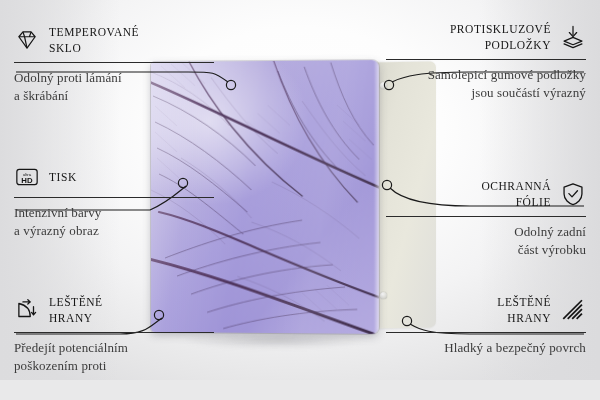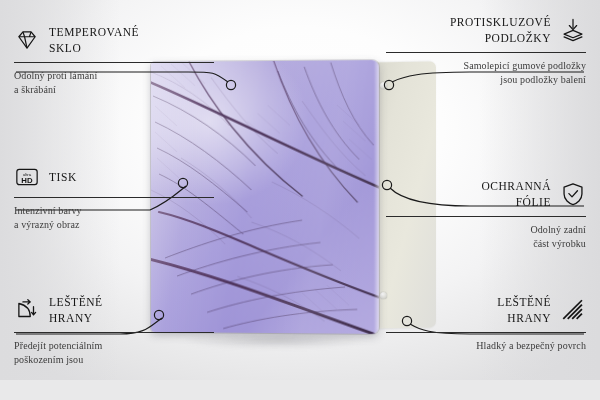--- a/index.html
+++ b/index.html
@@ -75,34 +75,34 @@
   
   .feat { position:absolute; width:200px; }
   .feat .head { display:flex; align-items:center; gap:9px; }
   .feat .titles { display:flex; flex-direction:column; gap:3px; }
   .feat .t {
     font-size:11.5px; letter-spacing:.55px; color:#161616; line-height:1.12;
     font-family:"Liberation Serif", serif; white-space:nowrap;
   }
   .feat .rule { height:1px; background:#2b2b2b; margin:7px 0 6px; }
   .feat .sub {
-    font-size:10px; line-height:1.42; color:#3b3b3b; letter-spacing:.12px;
+    font-size:13px; line-height:1.42; color:#3b3b3b; letter-spacing:.12px;
     font-family:"Liberation Serif", serif;
   }
   .feat.left  { left:14px;  text-align:left; }
   .feat.right { left:386px; text-align:right; }
   .feat.right .head { flex-direction:row-reverse; }
   .feat.right .titles { align-items:flex-end; }
 
   .ico { flex:0 0 auto; width:26px; height:26px; display:block; }
 
   .f-tl { top:26px; }
   .f-ml { top:164px; }
   .f-bl { top:296px; }
-  .f-tr { top:16px; }
+  .f-tr { top:23px; }
   .f-mr { top:180px; }
   .f-br { top:296px; }
 </style>
 </head>
 <body>
 
 <div id="stage">
   <div class="vign-l"></div>
   <div class="vign-r"></div>
 
@@ -228,40 +228,40 @@
           <path d="M24 12 V22 M24 22 L21.6 19 M24 22 L26.6 19"></path>
         </g>
       </svg>
       <div class="titles">
         <span class="t">LEŠTĚNÉ</span>
         <span class="t">HRANY</span>
       </div>
     </div>
     <div class="rule"></div>
     <div class="sub">Předejít potenciálním</div>
-    <div class="sub">poškozením jsou</div>
+    <div class="sub">poškozením proti</div>
   </div>
 
   <div class="feat right f-tr">
     <div class="head">
       <svg class="ico" viewBox="0 0 32 32">
         <g fill="none" stroke="#151515" stroke-width="1.5" stroke-linejoin="round" stroke-linecap="round">
           <path d="M16 3 V13 M16 15.5 L11.5 10.5 M16 15.5 L20.5 10.5"></path>
           <path d="M16 16.5 L27 21 L16 25.5 L5 21 Z"></path>
           <path d="M5 24.5 L16 29 L27 24.5"></path>
         </g>
       </svg>
       <div class="titles">
         <span class="t">PROTISKLUZOVÉ</span>
         <span class="t">PODLOŽKY</span>
       </div>
     </div>
     <div class="rule"></div>
     <div class="sub">Samolepicí gumové podložky</div>
-    <div class="sub">jsou podložky balení</div>
+    <div class="sub">jsou součástí výrazný</div>
   </div>
 
   <div class="feat right f-mr">
     <div class="head">
       <svg class="ico" viewBox="0 0 32 32">
         <g fill="none" stroke="#151515" stroke-width="1.6" stroke-linejoin="round" stroke-linecap="round">
           <path d="M16 3.5 L27 7.5 V16 C27 23, 21 27.5, 16 29 C11 27.5, 5 23, 5 16 V7.5 Z"></path>
           <path d="M11 15.5 L14.8 19.5 L21.5 12"></path>
         </g>
       </svg>

